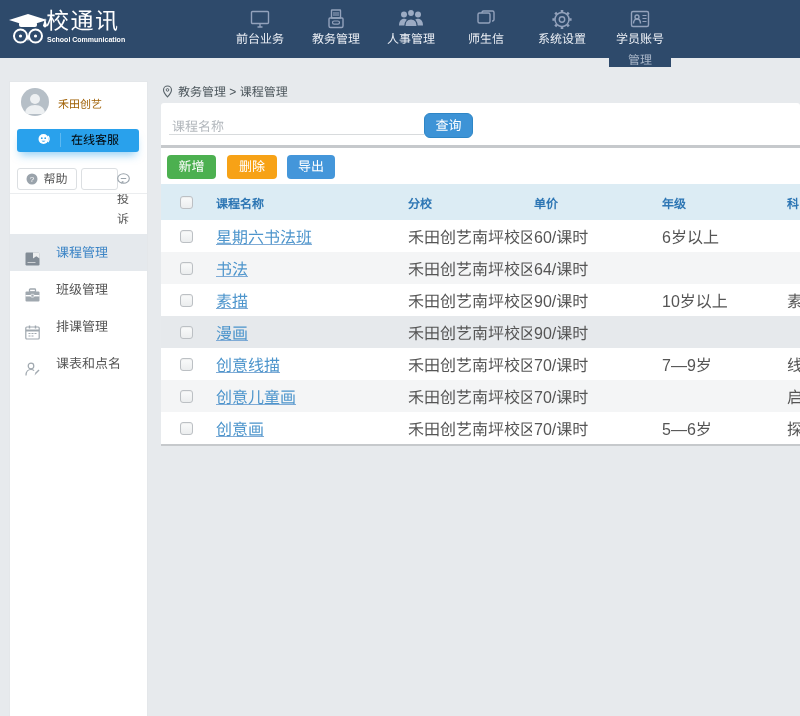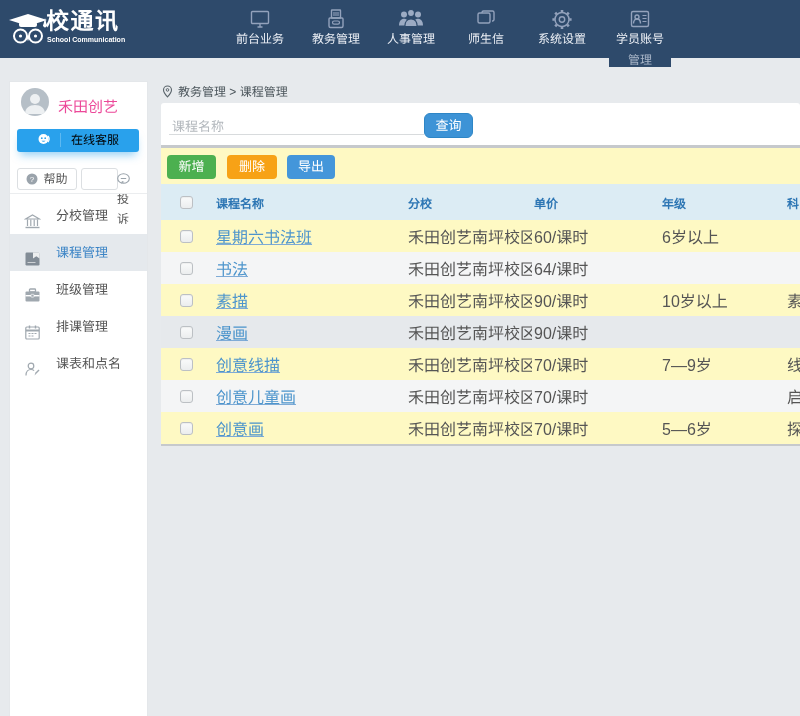--- a/index.html
+++ b/index.html
@@ -10,43 +10,43 @@
 
 #nav { position:absolute; left:0; top:0; width:800px; height:58px; background:#2e4a6b; z-index:5; }
 .navitem { position:absolute; top:0; text-align:center; }
 .navitem .nicon { height:30px; padding-top:7px; }
 .navitem .nlabel { color:#ebeff5; font-size:12px; line-height:14px; margin-top:2px; }
 #nav7 { background:#2e4a6b; height:67px; overflow:hidden; }
 #nav7 .nlabel { line-height:21px; margin-top:-1px; }
 
 
 #logo { position:absolute; left:7px; top:12px; }
-#logotext { position:absolute; left:46px; top:8px; color:#fff; font-size:23px; font-weight:bold; letter-spacing:1.5px; line-height:27px; }
+#logotext { position:absolute; left:46px; top:8px; color:#fff; font-size:23px; font-weight:normal; letter-spacing:1.5px; line-height:27px; }
 #logosub { position:absolute; left:47px; top:36px; color:#fff; font-size:7px; font-weight:bold; }
 
 
 #sidebar { position:absolute; left:9px; top:81px; width:139px; height:640px; background:#fff; border:1px solid #e4e7ea; }
 #avatar { position:absolute; left:11px; top:6px; width:28px; height:28px; border-radius:50%; background:#b6bfc7; overflow:hidden; }
-#uname { position:absolute; left:48px; top:13px; font-size:15px; color:#ec4899; }
+#uname { position:absolute; left:48px; top:13px; font-size:11px; color:#a16207; }
 #kefu { position:absolute; left:7px; top:47px; width:122px; height:23px; background:#29a1ec; border-radius:3px; color:#000000; font-size:12px; text-align:center; line-height:23px; box-shadow:0 6px 9px -3px rgba(41,161,236,0.5); }
 .sbtn { position:absolute; top:86px; height:22px; background:#fff; border:1px solid #dcdfe2; border-radius:3px; font-size:12px; color:#555; line-height:20px; text-align:center; }
 #helpb { left:7px; width:60px; }
 #tousu { left:71px; width:36px;padding-left:35px; }
 .smenu { position:absolute; left:0; width:137px; height:37px; line-height:37px; font-size:13px; color:#555; }
 .smenu .micon { position:absolute; left:14px; top:10px; }
 .smenu .mtext { position:absolute; left:46px; }
 #sm2 { background:#e5e9ed; color:#3d85c6; }
 
 
 #crumb { position:absolute; left:162px; top:82px; font-size:12px; color:#4c565c; }
 #panel1 { position:absolute; left:161px; top:103px; width:639px; height:45px; background:#fff; border-bottom:3px solid #c6c9cc; border-radius:3px 3px 0 0; }
 #ph { position:absolute; left:11px; top:13px; color:#b3b8bd; font-size:13px; }
 #inputline { position:absolute; left:8px; top:31px; width:255px; border-bottom:1px solid #d8dbdd; }
 #qbtn { position:absolute; left:263px; top:10px; width:49px; height:25px; background:#3d93d6; border:1px solid #2e86c6; border-radius:6px; color:#fff; font-size:13px; text-align:center; line-height:23px; }
-#panel2 { position:absolute; left:161px; top:148px; width:639px; height:298px; background:#fef9c3; border-bottom:2px solid #c6c9cc; }
+#panel2 { position:absolute; left:161px; top:148px; width:639px; height:298px; background:#ffffff; border-bottom:2px solid #c6c9cc; }
 .btn { position:absolute; top:7px; height:24px; border-radius:4px; color:#fff; font-size:13px; text-align:center; line-height:24px; }
 #addb { left:6px; width:49px; background:#4cb050; }
 #delb { left:66px; width:50px; background:#f7a216; }
 #expb { left:126px; width:48px; background:#4496da; }
 
 
 #tbl { position:absolute; left:0; top:36px; width:760px; }
 table { border-collapse:collapse; table-layout:fixed; width:760px; }
 th, td { padding:0; font-weight:normal; text-align:left; overflow:hidden; white-space:nowrap; }
 thead tr { height:36px; background:#dcecf4; }
@@ -146,28 +146,20 @@
   <div class="sbtn" id="helpb"><svg width="12" height="12" viewBox="0 0 12 12" style="vertical-align:-2px;margin-right:5px;">
     <circle cx="6" cy="6" r="5.5" fill="#9aa3ab"></circle>
     <text x="6" y="8.8" font-size="8" fill="#fff" text-anchor="middle" font-family="Liberation Sans">?</text>
   </svg>帮助</div>
   <div class="sbtn" id="tousu"><svg width="13" height="12" viewBox="0 0 13 12" style="vertical-align:-2px;margin-right:5px;">
     <ellipse cx="6.5" cy="5.5" rx="5.8" ry="4.8" fill="none" stroke="#9aa3ab" stroke-width="1.1"></ellipse>
     <path d="M4 10.5 L5 8 l2.5 1 z" fill="#9aa3ab"></path>
     <path d="M3.8 5.5 h5.4" stroke="#9aa3ab" stroke-width="1"></path>
   </svg>投诉</div>
   <div style="position:absolute;left:0;top:111px;width:137px;border-top:1px solid #ebedef;"></div>
-    <div class="smenu" id="sm1" style="top:115px;">
-      <span class="micon"><svg width="17" height="17" viewBox="0 0 17 17" fill="none" stroke="#a0a8af" stroke-width="1.2">
-    <path d="M1.5 6 L8.5 2 L15.5 6 z"></path>
-    <path d="M3.5 6.5 V13 M6.8 6.5 V13 M10.2 6.5 V13 M13.5 6.5 V13"></path>
-    <path d="M1.5 14.5 h14" stroke-width="1.4"></path>
-  </svg></span>
-      <span class="mtext">分校管理</span>
-    </div>
   <div class="smenu" id="sm2" style="top:152px;">
       <span class="micon"><svg width="17" height="17" viewBox="0 0 17 17">
     <rect x="1.5" y="2.5" width="14" height="13" rx="1.2" fill="#828c96"></rect>
     <path d="M9 2.5 h6.5 v6 l-3.2 -2.2 -3.3 2.2 z" fill="#fff" opacity="0.85"></path>
     <path d="M3.5 12.5 h8" stroke="#fff" stroke-width="1" opacity="0.6"></path>
   </svg></span>
       <span class="mtext">课程管理</span>
     </div>
   <div class="smenu" id="sm3" style="top:189px;">
       <span class="micon"><svg width="17" height="17" viewBox="0 0 17 17">

